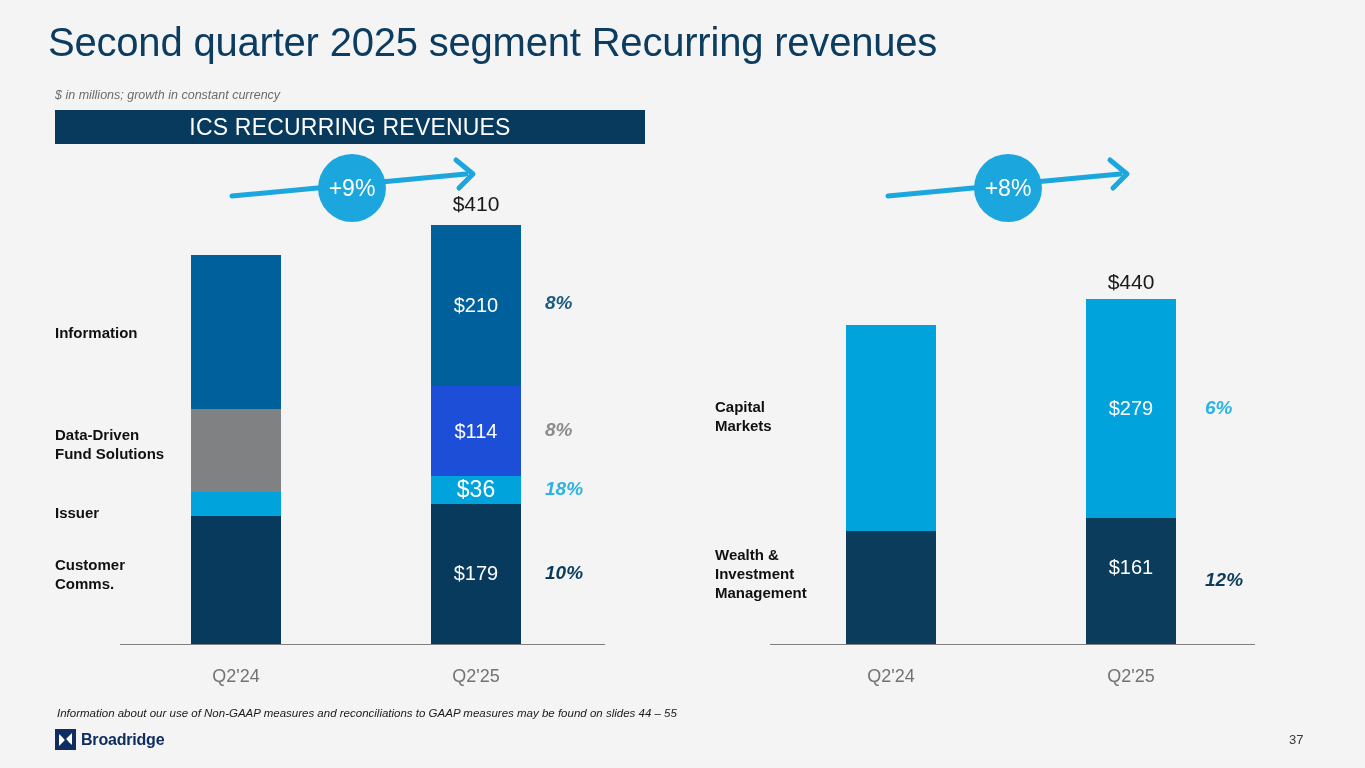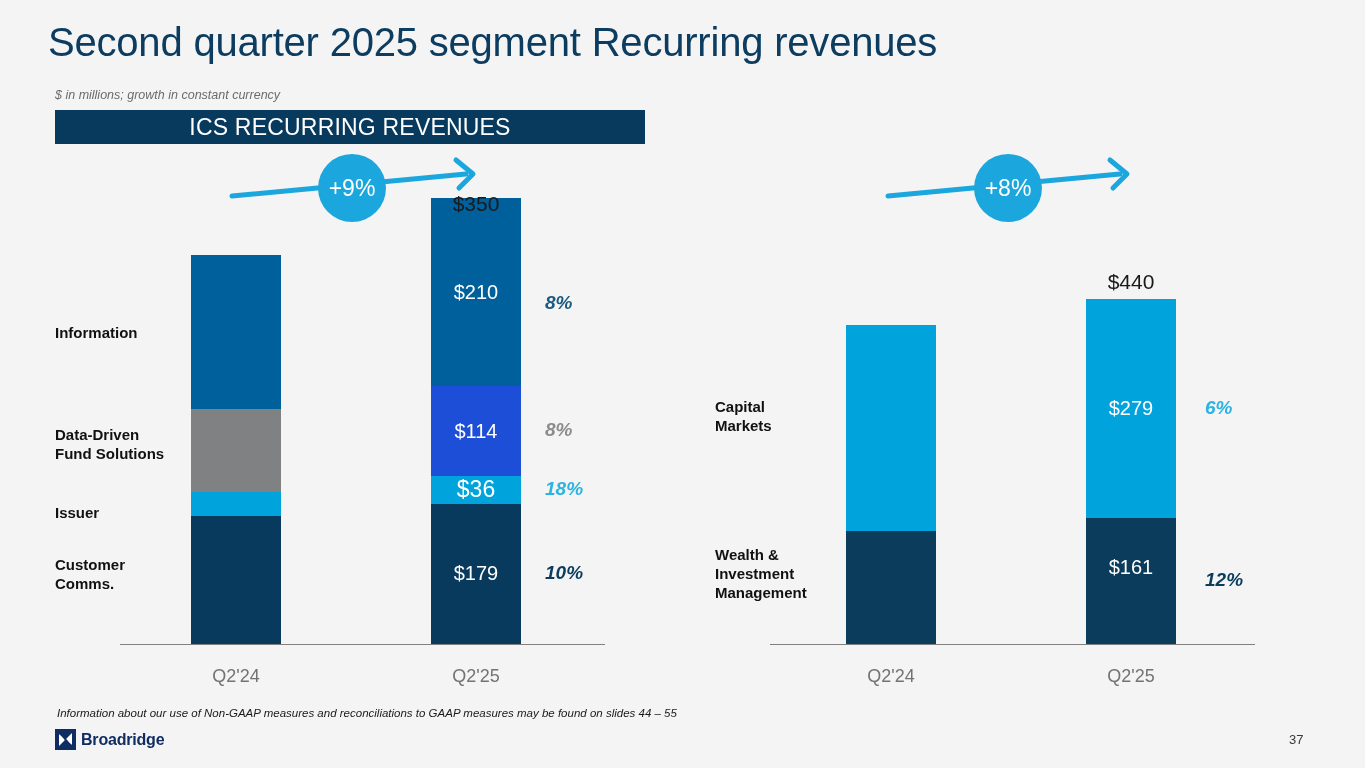--- a/index.html
+++ b/index.html
@@ -208,23 +208,23 @@
         <div class="seg" style="background: rgb(8, 58, 94); height: 127.629px; bottom: 0px; top: auto;"></div>
         <div class="seg small" style="background: rgb(0, 163, 219); height: 24.273px; bottom: 127.629px; top: auto;"></div>
         <div class="seg" style="background: rgb(127, 129, 131); height: 82.998px; bottom: 151.902px; top: auto;"></div>
         <div class="seg" style="background: rgb(0, 96, 156); height: 154.251px; bottom: 234.9px; top: auto;"></div>
       </div>
       <div class="x-tick" style="left: 111px; top: 441px;">Q2'24</div>
       <div class="bar" style="left: 376px; top: -3.82px; height: 422.82px;">
         <div class="seg" style="background: rgb(8, 58, 94); height: 140.157px; bottom: 0px; top: auto;">$179</div>
         <div class="seg small" style="background: rgb(0, 163, 219); height: 28.188px; bottom: 140.157px; top: auto;">$36</div>
         <div class="seg" style="background: #1d4ed8; height: 89.262px; bottom: 168.345px; top: auto;">$114</div>
-        <div class="seg" style="background: rgb(0, 96, 156); height: 188px; bottom: 257.607px; top: auto;">$210</div>
-      </div>
-      <div class="bar-total" style="left: 366px; top: -32.82px;">$350</div>
+        <div class="seg" style="background: rgb(0, 96, 156); height: 161px; bottom: 257.607px; top: auto;">$210</div>
+      </div>
+      <div class="bar-total" style="left: 366px; top: -32.82px;">$410</div>
       <div class="x-tick" style="left: 351px; top: 441px;">Q2'25</div>
       <div class="pct-label" style="left: 490px; top: 336.921px; color: rgb(12, 60, 92);">10%</div>
       <div class="pct-label" style="left: 490px; top: 252.749px; color: rgb(43, 179, 227);">18%</div>
       <div class="pct-label" style="left: 490px; top: 194.024px; color: rgb(140, 140, 140);">8%</div>
       <div class="pct-label" style="left: 490px; top: 67.178px; color: rgb(27, 91, 128);">8%</div>
       <div class="cat-label" style="left: 0px; top: 98px;">Information</div>
       <div class="cat-label" style="left: 0px; top: 200px;">Data-Driven<br>Fund Solutions</div>
       <div class="cat-label" style="left: 0px; top: 278px;">Issuer</div>
       <div class="cat-label" style="left: 0px; top: 330px;">Customer<br>Comms.</div>
     </div>

